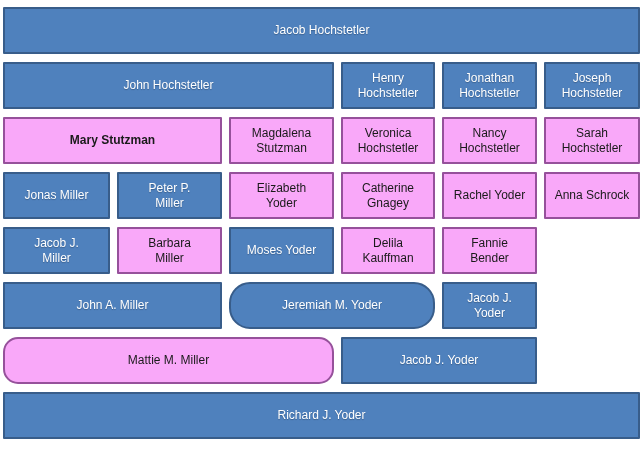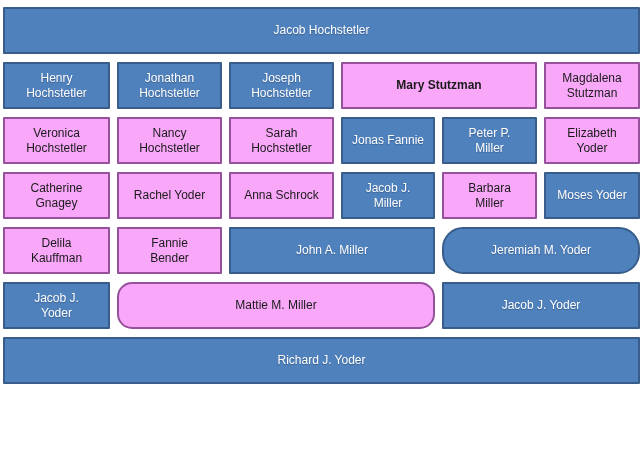--- a/index.html
+++ b/index.html
@@ -46,36 +46,37 @@
     background: var(--pink-fill, #F9A8F9);
     border-color: var(--pink-border, #96519B);
     color: var(--pink-text, #1A1A1A);
   }
 </style>
 </head>
 <body style="--blue-fill: #4F81BD; --blue-border: #385D8A; --blue-text: #FFFFFF; --pink-fill: #F9A8F9; --pink-border: #96519B; --pink-text: #1A1A1A; background: rgb(255, 255, 255);">
 
 <div id="tree" class="tree">
     <div class="box blue" style="grid-column: span 6;"><span>Jacob Hochstetler</span></div>
+    <div class="box blue" style="grid-column: span 3;"><span>John Hochstetler</span></div>
     <div class="box blue"><span>Henry
 Hochstetler</span></div>
     <div class="box blue"><span>Jonathan
 Hochstetler</span></div>
     <div class="box blue"><span>Joseph
 Hochstetler</span></div>
     <div class="box pink" style="grid-column: span 2; font-weight: bold;"><span>Mary Stutzman</span></div>
     <div class="box pink"><span>Magdalena
 Stutzman</span></div>
     <div class="box pink"><span>Veronica
 Hochstetler</span></div>
     <div class="box pink"><span>Nancy
 Hochstetler</span></div>
     <div class="box pink"><span>Sarah
 Hochstetler</span></div>
-    <div class="box blue"><span>Jonas Fannie</span></div>
+    <div class="box blue"><span>Jonas Miller</span></div>
     <div class="box blue"><span>Peter P.
 Miller</span></div>
     <div class="box pink"><span>Elizabeth
 Yoder</span></div>
     <div class="box pink"><span>Catherine
 Gnagey</span></div>
     <div class="box pink"><span>Rachel Yoder</span></div>
     <div class="box pink"><span>Anna Schrock</span></div>
     <div class="box blue"><span>Jacob J.
 Miller</span></div>

